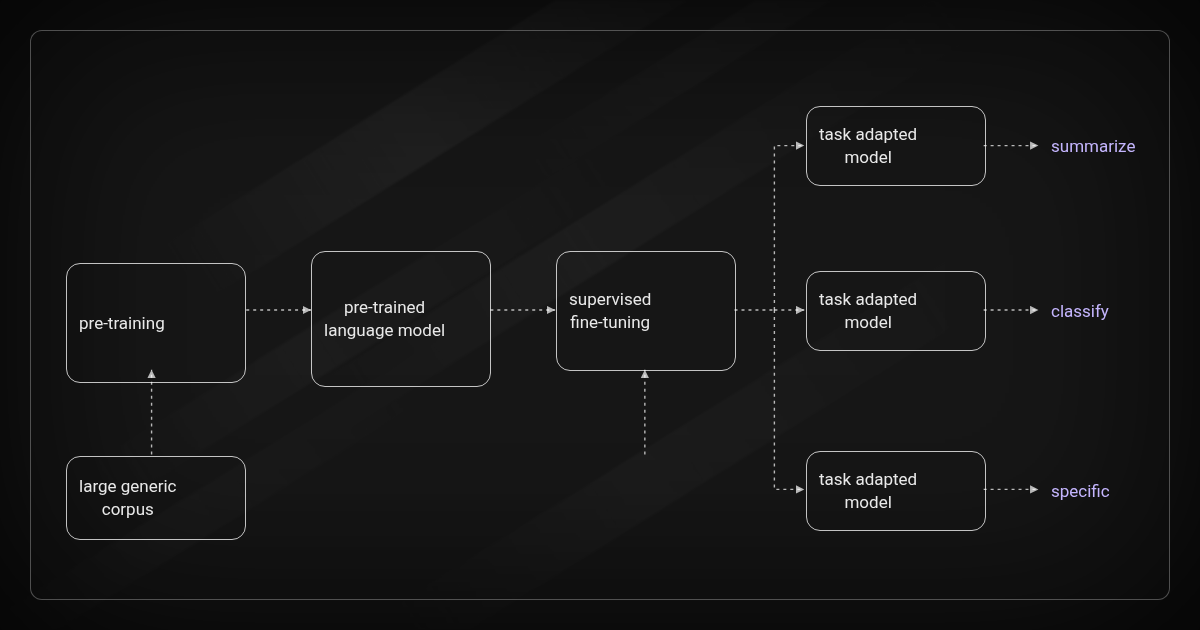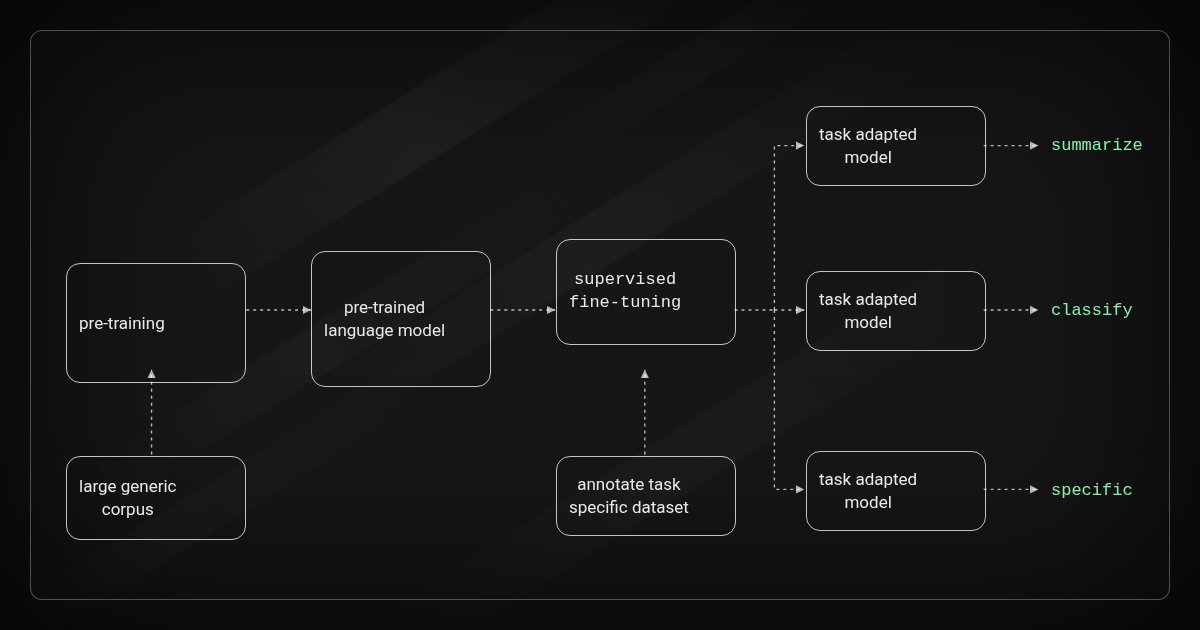--- a/index.html
+++ b/index.html
@@ -11,21 +11,21 @@
   .s2{left:260px;top:180px;width:780px;height:55px;opacity:.7;}
   .s3{left:40px;top:300px;width:640px;height:48px;opacity:.55;}
   .s4{left:340px;top:420px;width:720px;height:60px;opacity:.6;}
   .s5{left:-60px;top:480px;width:560px;height:44px;opacity:.5;}
   .s6{left:480px;top:20px;width:500px;height:40px;opacity:.5;}
   .vignette{position:absolute;inset:0;box-shadow:inset 0 0 180px 40px rgba(0,0,0,0.85);}
 
   .panel{position:absolute;left:30px;top:30px;right:30px;bottom:30px;border:1px solid rgba(255,255,255,0.28);border-radius:12px;background:rgba(18,18,18,0.35);}
 
   .node{position:absolute;border:1px solid rgba(255,255,255,0.75);border-radius:14px;display:flex;align-items:center;text-align:center;color:#e9e9e9;font-size:17px;line-height:1.35;padding:6px 12px;box-sizing:border-box;background:rgba(0,0,0,0.0);}
-  .label{position:absolute;color:#86efac;font-size:17px;line-height:1.3;display:flex;align-items:center;font-family:Liberation Mono, monospace;}
+  .label{position:absolute;color:#c4b5fd;font-size:17px;line-height:1.3;display:flex;align-items:center;}
 
   svg.wires{position:absolute;inset:0;width:100%;height:100%;pointer-events:none;}
   .dash{stroke:rgba(255,255,255,0.7);stroke-width:1.4;stroke-dasharray:3 4;fill:none;}
   .arrowhead{fill:rgba(255,255,255,0.7);}
 </style>
 </head>
 <body>
 
 <div class="stage">
   <div class="bg">
@@ -73,25 +73,22 @@
 
     <div class="node" style="left:35px;top:220px;width:180px;height:120px;margin-top:12px;">
         <span>pre-training</span>
       </div>
     <div class="node" style="left:35px;top:425px;width:180px;height:84px;">
         <span>large generic<br>corpus</span>
       </div>
     <div class="node" style="left:280px;top:220px;width:180px;height:136px;">
         <span>pre-trained<br>language model</span>
       </div>
-    <div class="node" style="left:525px;top:208px;width:180px;height:106px;font-family:Liberation Mono, monospace;">
+    <div class="node" style="left:525px;top:220px;width:180px;height:120px;">
         <span>supervised<br>fine-tuning</span>
-      </div>
-    <div class="node" style="left:525px;top:425px;width:180px;height:80px;">
-        <span>annotate task<br>specific dataset</span>
       </div>
 
     <div class="node" style="left:775px;top:75px;width:180px;height:80px;">
         <span>task adapted<br>model</span>
       </div>
     <div class="node" style="left:775px;top:240px;width:180px;height:80px;">
         <span>task adapted<br>model</span>
       </div>
     <div class="node" style="left:775px;top:420px;width:180px;height:80px;">
         <span>task adapted<br>model</span>

